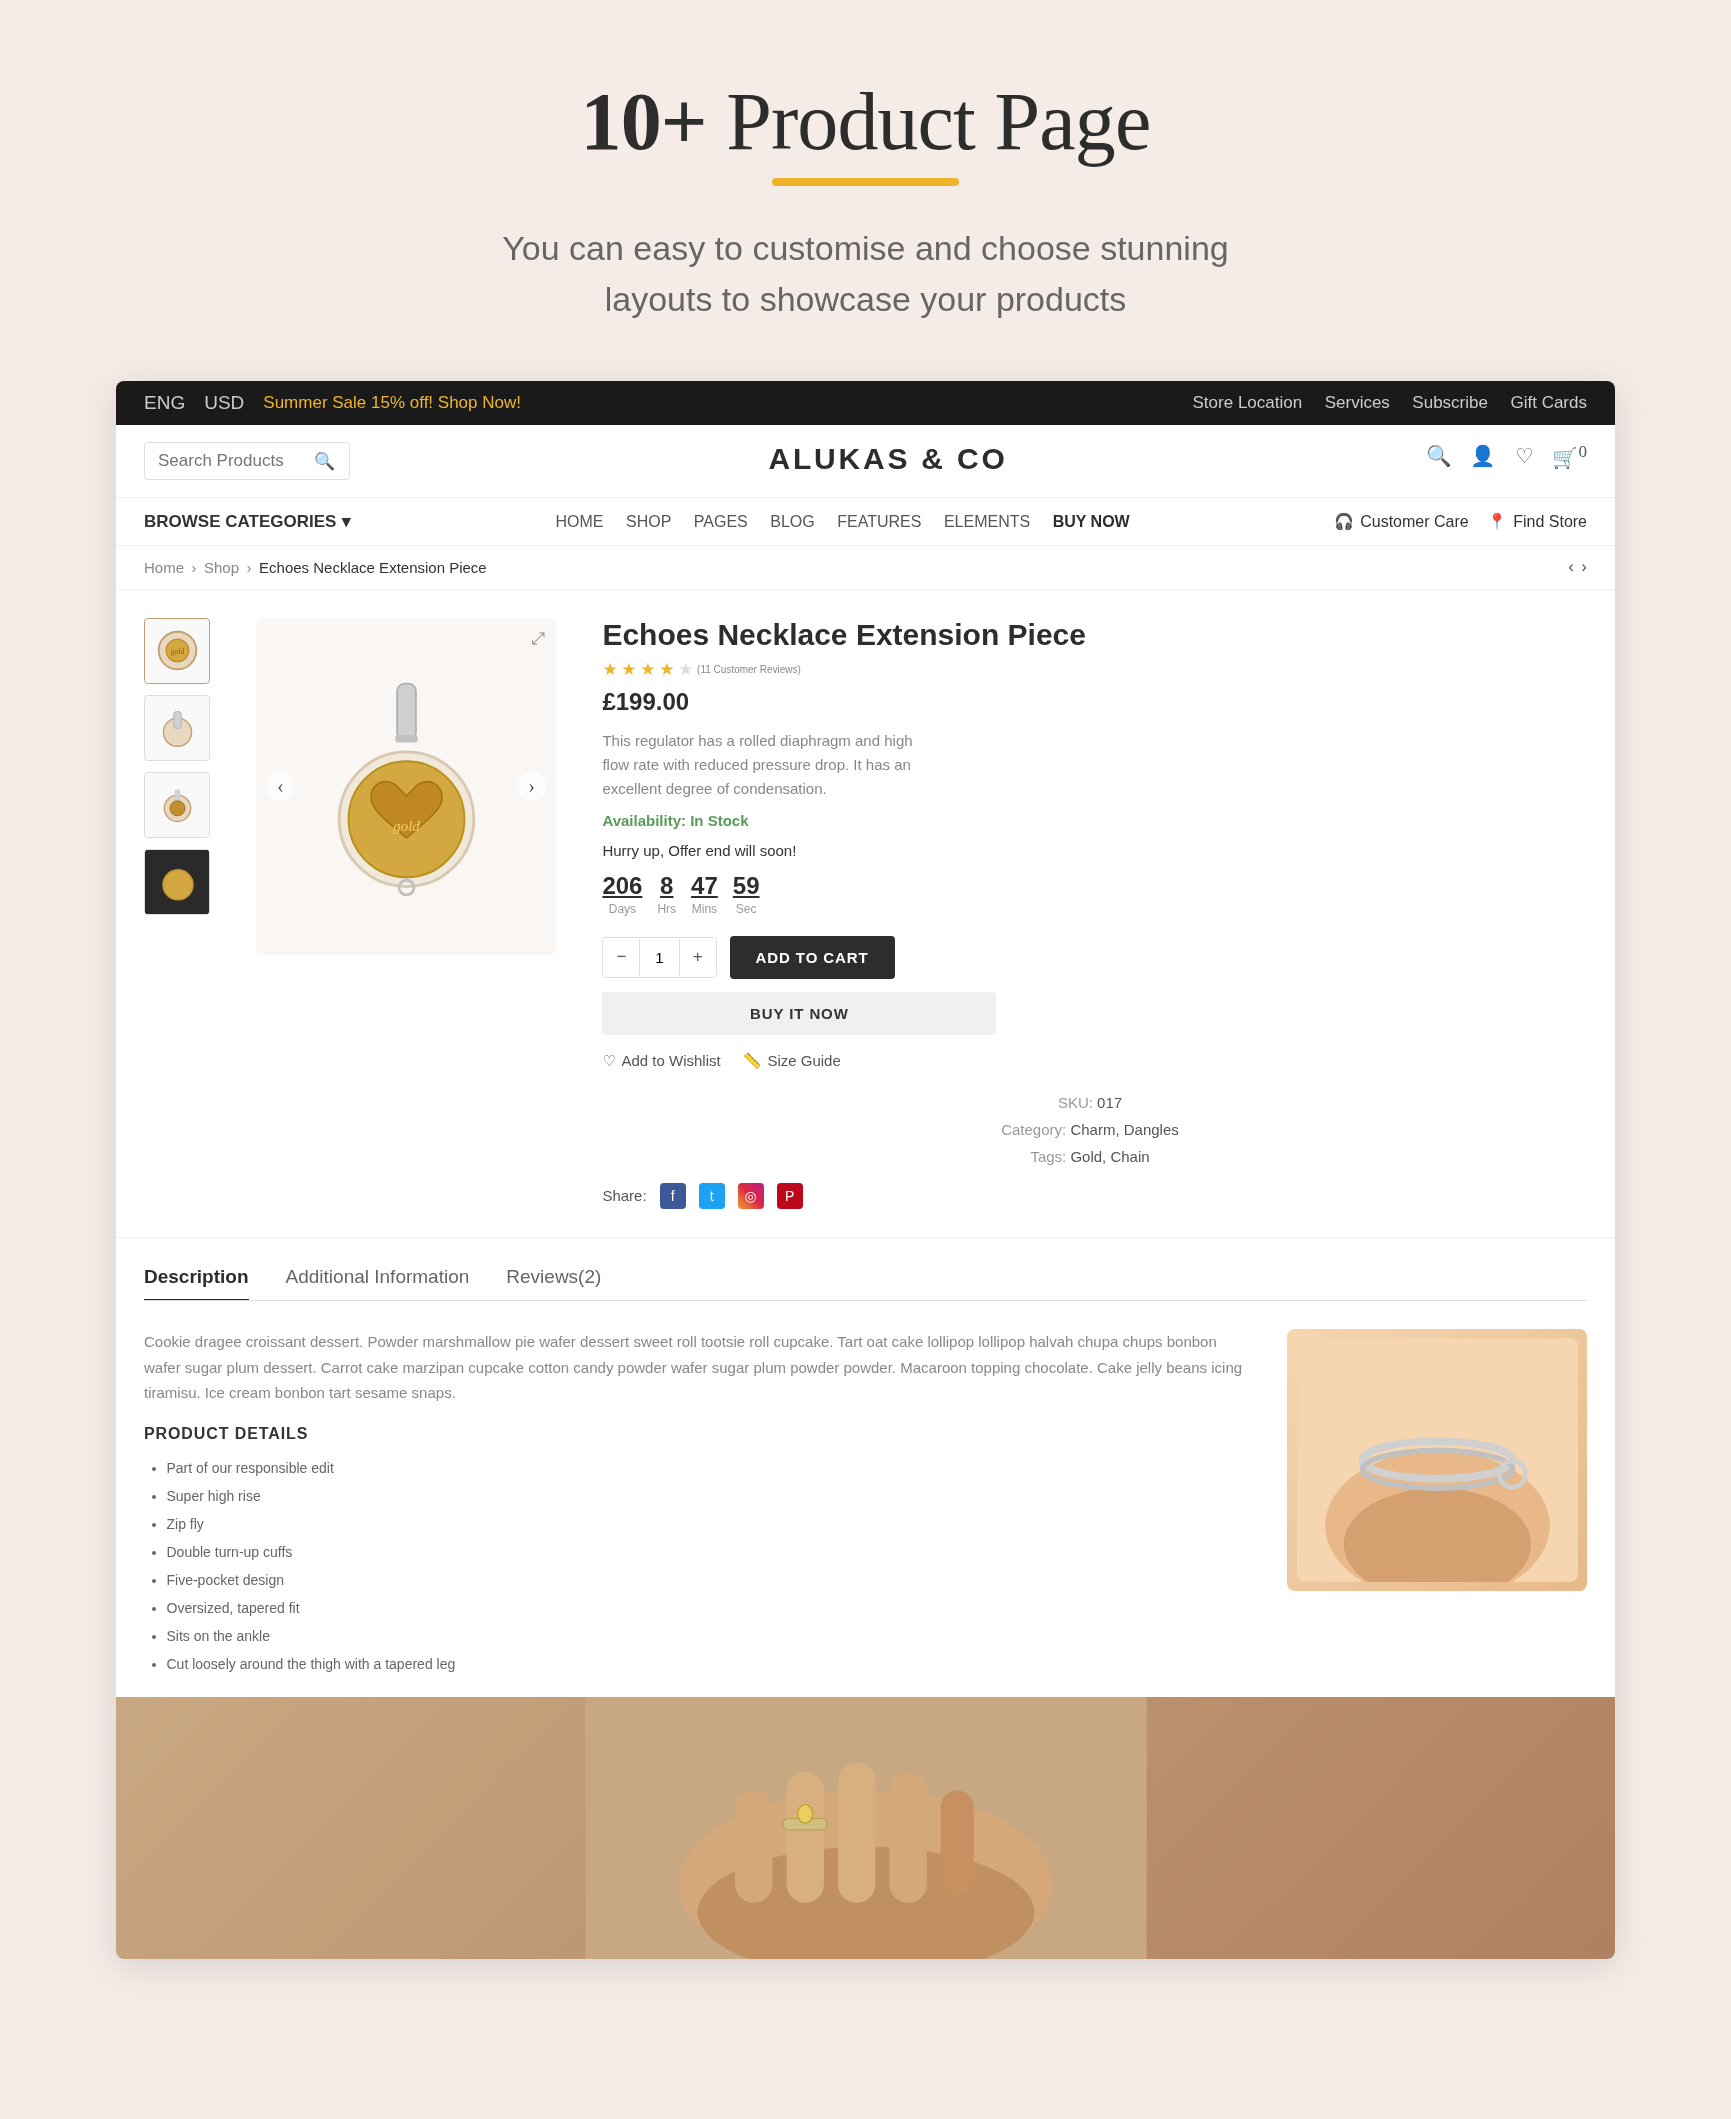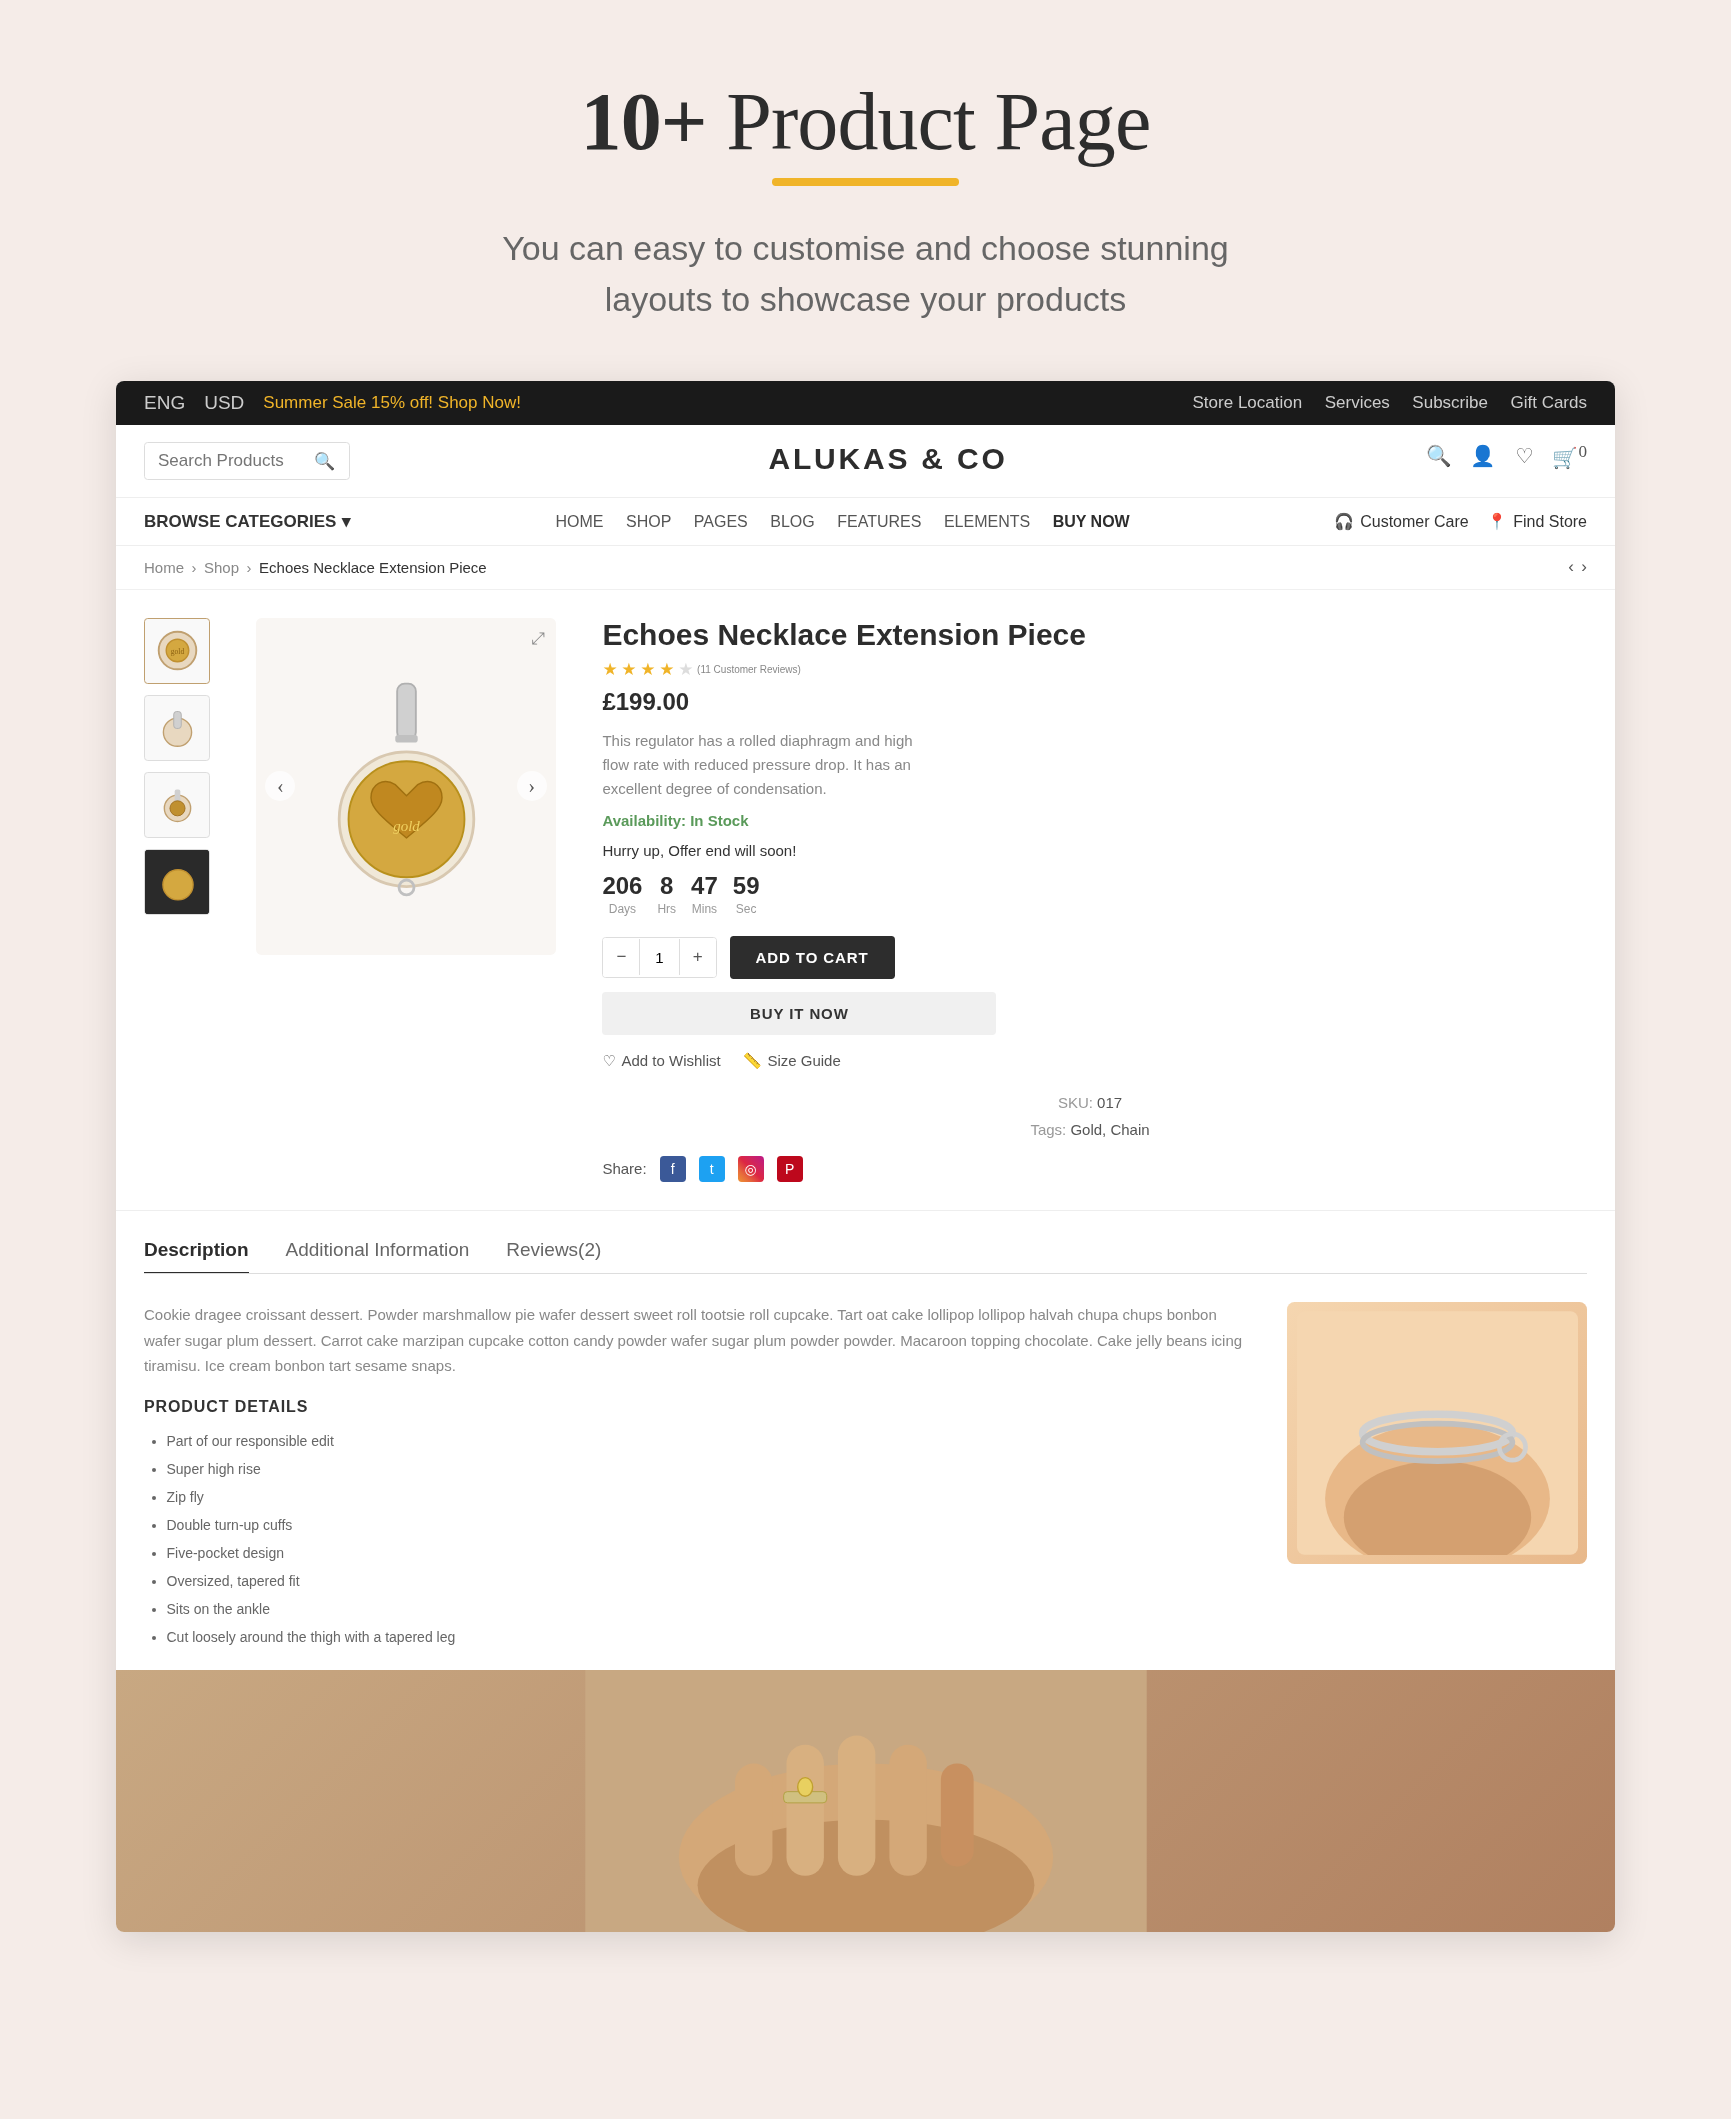--- a/index.html
+++ b/index.html
@@ -317,20 +317,21 @@
     }
     .countdown-item {
       text-align: center;
     }
     .countdown-num {
       font-size: 24px;
       font-weight: 700;
       color: #2d2d2d;
       font-family: Arial, sans-serif;
       display: block;
+      text-decoration: underline;
     }
     .countdown-label {
       font-size: 12px;
       color: #999;
       font-family: Arial, sans-serif;
     }
     .add-to-cart-row {
       display: flex;
       align-items: center;
       gap: 13px;
@@ -705,20 +706,24 @@
         <div class="size-guide-btn">
           <span>📏</span>
           <span>Size Guide</span>
         </div>
       </div>
 
       <div class="product-meta">
         <div>
           <span class="meta-label">SKU:</span>
           <span>017</span>
+        </div>
+        <div>
+          <span class="meta-label">Category:</span>
+          <span>Charm, Dangles</span>
         </div>
         <div>
           <span class="meta-label">Tags:</span>
           <span>Gold, Chain</span>
         </div>
       </div>
 
       <div class="share-row">
         <span>Share:</span>
         <span class="social-icon fb">f</span>

